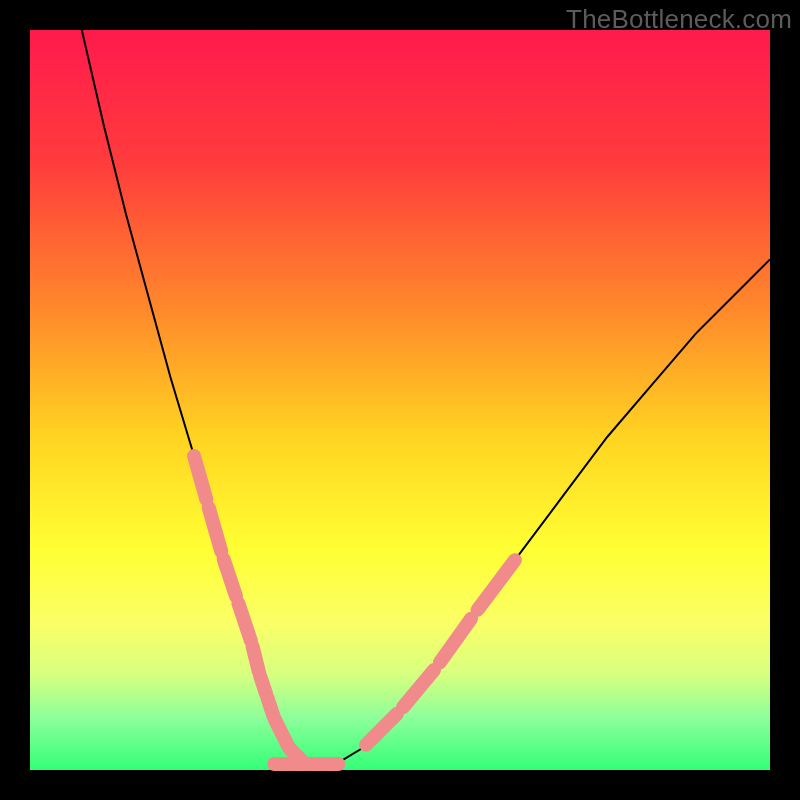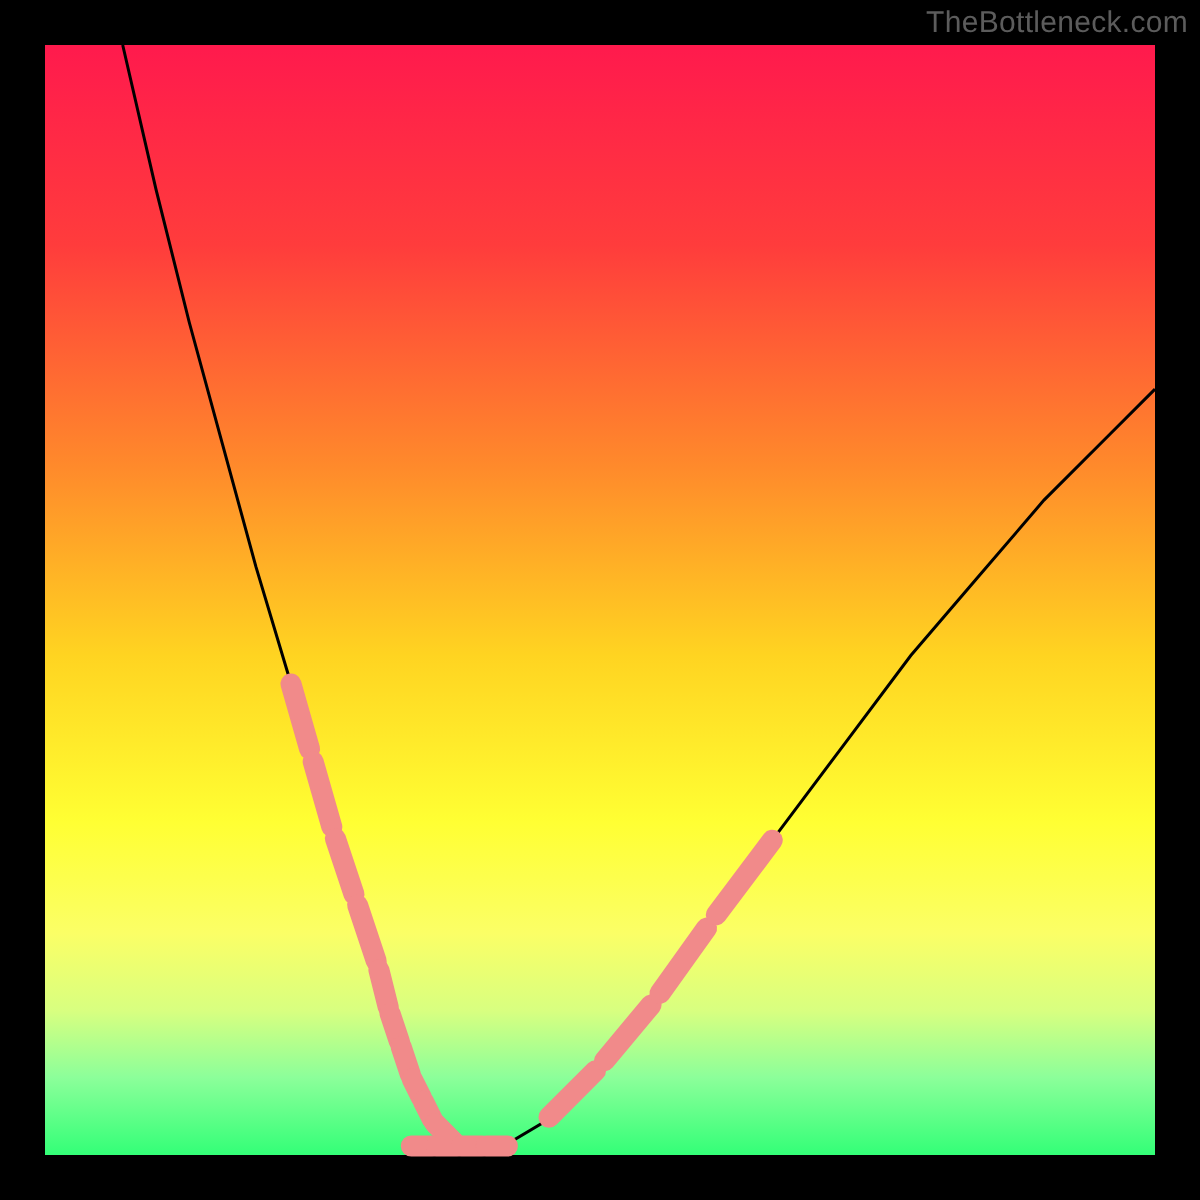--- a/index.html
+++ b/index.html
@@ -17,21 +17,21 @@
     left: 0;
     width: 800px;
     height: 800px;
     background: #000;
   }
   .watermark {
     position: absolute;
     top: 4px;
     right: 8px;
     color: #5c5c5c;
-    font-size: 20px;
+    font-size: 26px;
     font-weight: 400;
     letter-spacing: 0.2px;
     z-index: 10;
   }
   svg.plot {
     position: absolute;
     top: 0;
     left: 0;
   }
 </style>

